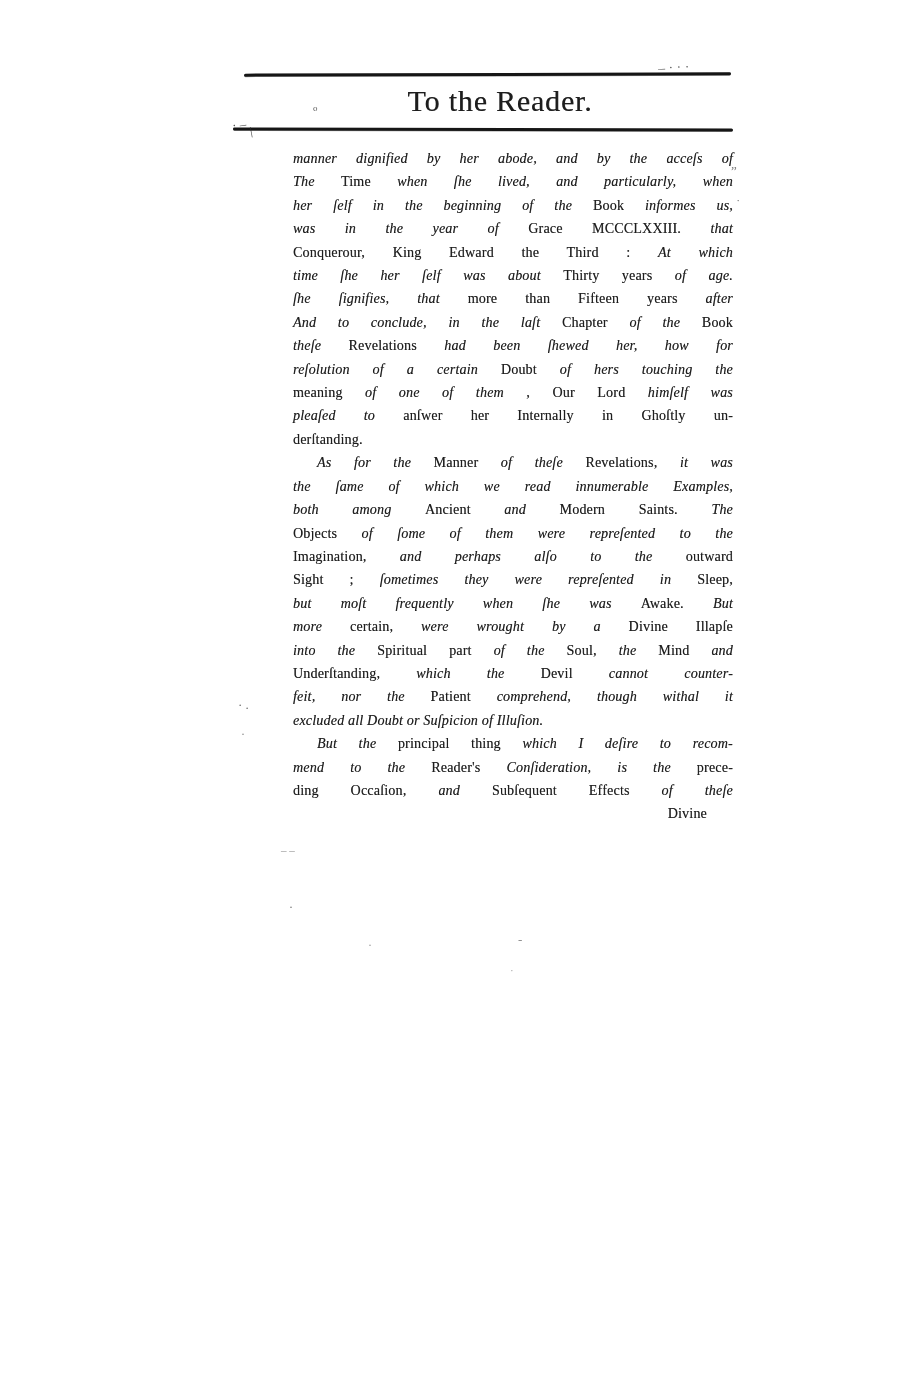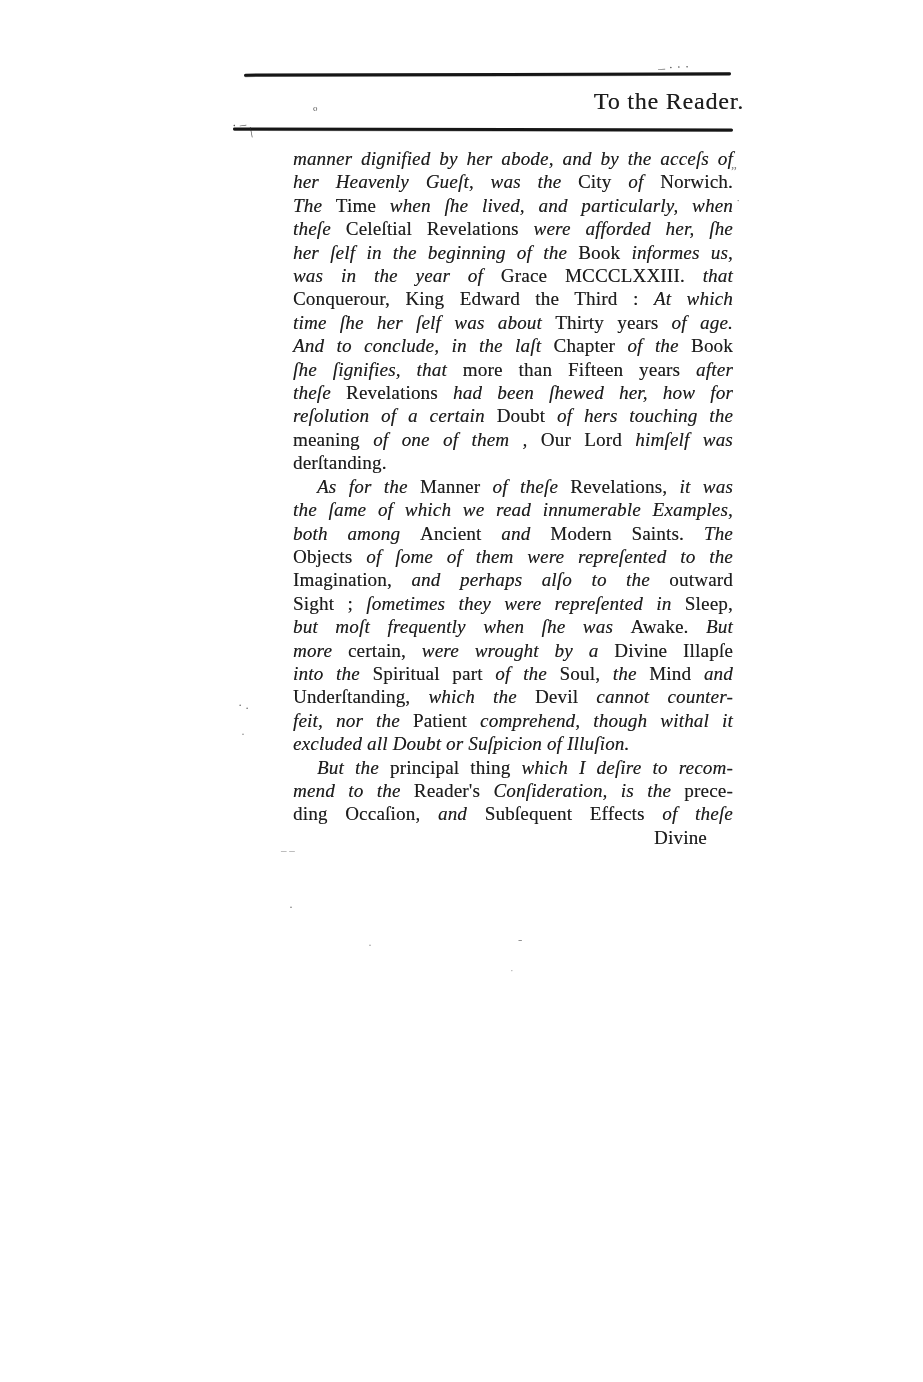--- a/index.html
+++ b/index.html
@@ -20,32 +20,32 @@
     position: absolute;
     background: #161616;
     border-radius: 2px;
   }
   .rule-top  { left: 244px; top: 73px;  width: 487px; height: 3px; transform: rotate(-0.15deg); box-shadow: 0 0.5px 0.5px rgba(0,0,0,.4); }
   .rule-bottom { left: 233px; top: 128px; width: 500px; height: 3px; transform: rotate(0.12deg); box-shadow: 0 0.5px 0.5px rgba(0,0,0,.4); }
   .title {
     position: absolute;
     left: 256px; top: 84px; width: 488px;
     margin: 0;
-    text-align: right;
-    font-size: 24px;
+    text-align: center;
+    font-size: 30px;
     line-height: 34px;
     font-weight: normal;
     letter-spacing: 0.8px;
     color: var(--ink);
     text-shadow: 0.3px 0.3px 0.4px rgba(10,10,10,0.55);
   }
   .body-text {
     position: absolute;
     left: 293px; top: 147px; width: 440px;
-    font-size: 19px;
+    font-size: 14px;
     line-height: 23.4px;
     letter-spacing: 0.2px;
     color: var(--ink);
     text-shadow: 0.2px 0.2px 0.35px rgba(10,10,10,0.5);
   }
   .line { text-align: justify; text-align-last: justify; }
   .line.left  { text-align-last: left; }
   .line.right { text-align: center; text-align-last: right; padding-right: 26px; }
   .line.indent { text-indent: 24px; }
   .it { font-style: italic; }
@@ -60,32 +60,31 @@
 </style>
 </head>
 <body>
 
 <div class="page">
   <div class="rule rule-top"></div>
   <h1 class="title">To the Reader.</h1>
   <div class="rule rule-bottom"></div>
   <div class="body-text">
       <div class="line justify"><span class="it">manner dignified by her abode, and by the acceſs of</span></div>
-      <div class="line justify"><span class="it">her Heavenly Gueſt, was the </span><span class="ro">City </span><span class="it">of </span><span class="ro">Norwich.</span></div>
       <div class="line justify"><span class="it">The </span><span class="ro">Time </span><span class="it">when ſhe lived, and particularly, when</span></div>
-      <div class="line justify"><span class="it">theſe </span><span class="ro">Celeſtial Revelations </span><span class="it">were afforded her, ſhe</span></div>
       <div class="line justify"><span class="it">her ſelf in the beginning of the </span><span class="ro">Book </span><span class="it">informes us,</span></div>
       <div class="line justify"><span class="it">was in the year of </span><span class="ro">Grace MCCCLXXIII. </span><span class="it">that</span></div>
       <div class="line justify"><span class="ro">Conquerour, King Edward the Third : </span><span class="it">At which</span></div>
       <div class="line justify"><span class="it">time ſhe her ſelf was about </span><span class="ro">Thirty years </span><span class="it">of age.</span></div>
+      <div class="line justify"><span class="it">ſhe ſignifies, that </span><span class="ro">more than Fifteen years </span><span class="it">after</span></div>
       <div class="line justify"><span class="it">And to conclude, in the laſt </span><span class="ro">Chapter </span><span class="it">of the </span><span class="ro">Book</span></div>
-      <div class="line justify"><span class="it">ſhe ſignifies, that </span><span class="ro">more than Fifteen years </span><span class="it">after</span></div>
       <div class="line justify"><span class="it">theſe </span><span class="ro">Revelations </span><span class="it">had been ſhewed her, how for</span></div>
       <div class="line justify"><span class="it">reſolution of a certain </span><span class="ro">Doubt </span><span class="it">of hers touching the</span></div>
       <div class="line justify"><span class="ro">meaning </span><span class="it">of one of them , </span><span class="ro">Our Lord </span><span class="it">himſelf was</span></div>
+      <div class="line justify"><span class="it">pleaſed to </span><span class="ro">anſwer her Internally in Ghoſtly un-</span></div>
       <div class="line left"><span class="ro">derſtanding.</span></div>
       <div class="line justify indent"><span class="it">As for the </span><span class="ro">Manner </span><span class="it">of theſe </span><span class="ro">Revelations, </span><span class="it">it was</span></div>
       <div class="line justify"><span class="it">the ſame of which we read innumerable Examples,</span></div>
       <div class="line justify"><span class="it">both among </span><span class="ro">Ancient </span><span class="it">and </span><span class="ro">Modern Saints. </span><span class="it">The</span></div>
       <div class="line justify"><span class="ro">Objects </span><span class="it">of ſome of them were repreſented to the</span></div>
       <div class="line justify"><span class="ro">Imagination, </span><span class="it">and perhaps alſo to the </span><span class="ro">outward</span></div>
       <div class="line justify"><span class="ro">Sight ; </span><span class="it">ſometimes they were repreſented in </span><span class="ro">Sleep,</span></div>
       <div class="line justify"><span class="it">but moſt frequently when ſhe was </span><span class="ro">Awake. </span><span class="it">But</span></div>
       <div class="line justify"><span class="it">more </span><span class="ro">certain, </span><span class="it">were wrought by a </span><span class="ro">Divine Illapſe</span></div>
       <div class="line justify"><span class="it">into the </span><span class="ro">Spiritual part </span><span class="it">of the </span><span class="ro">Soul, </span><span class="it">the </span><span class="ro">Mind </span><span class="it">and</span></div>

